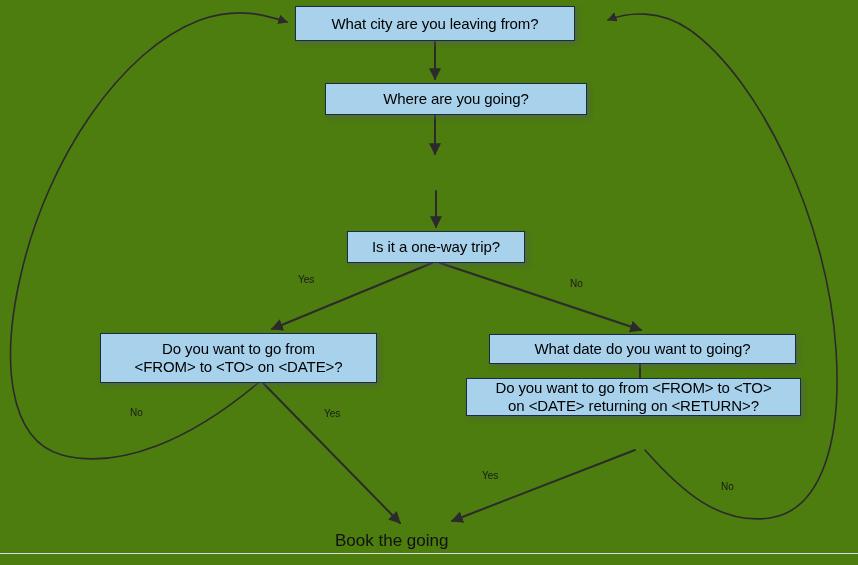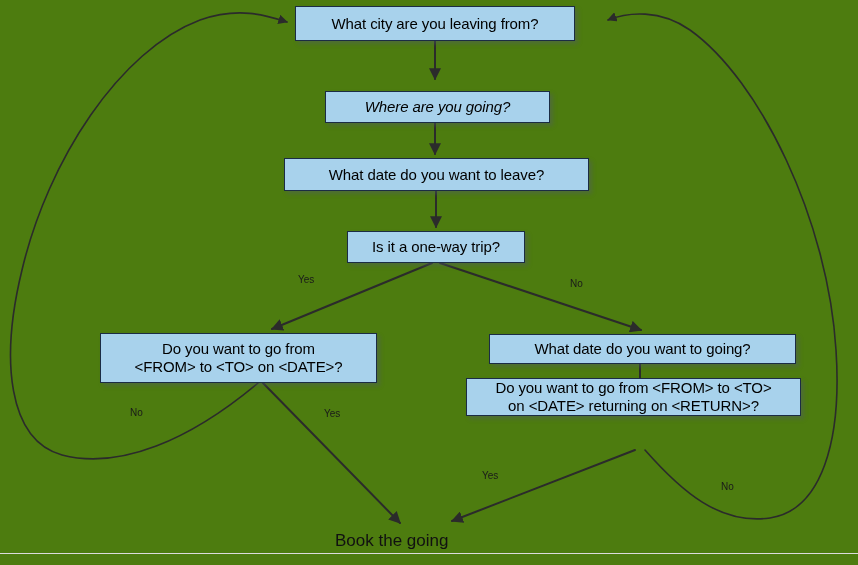--- a/index.html
+++ b/index.html
@@ -107,27 +107,24 @@
                C 822 510, 842 440, 836 350
                C 828 220, 760 80, 690 30
                C 660 9, 628 12, 608 20" marker-end="url(#arrow)"></path>
     </g>
   </svg>
 
   <div class="node" style="left:295px; top:6px; width:280px; height:35px;">
     <span>What city are you leaving from?</span>
   </div>
 
-  <div class="node" style="left:325px; top:91px; width:225px; height:32px;font-style:italic;">
+  <div class="node" style="left:325px; top:83px; width:262px; height:32px;">
     <span>Where are you going?</span>
   </div>
 
-  <div class="node" style="left:284px; top:158px; width:305px; height:33px;">
-    <span>What date do you want to leave?</span>
-  </div>
 
   <div class="node" style="left:347px; top:231px; width:178px; height:32px;">
     <span>Is it a one-way trip?</span>
   </div>
 
   <div class="node" style="left:100px; top:333px; width:277px; height:50px;">
     <span>Do you want to go from
 &lt;FROM&gt; to &lt;TO&gt; on &lt;DATE&gt;?</span>
   </div>
 

